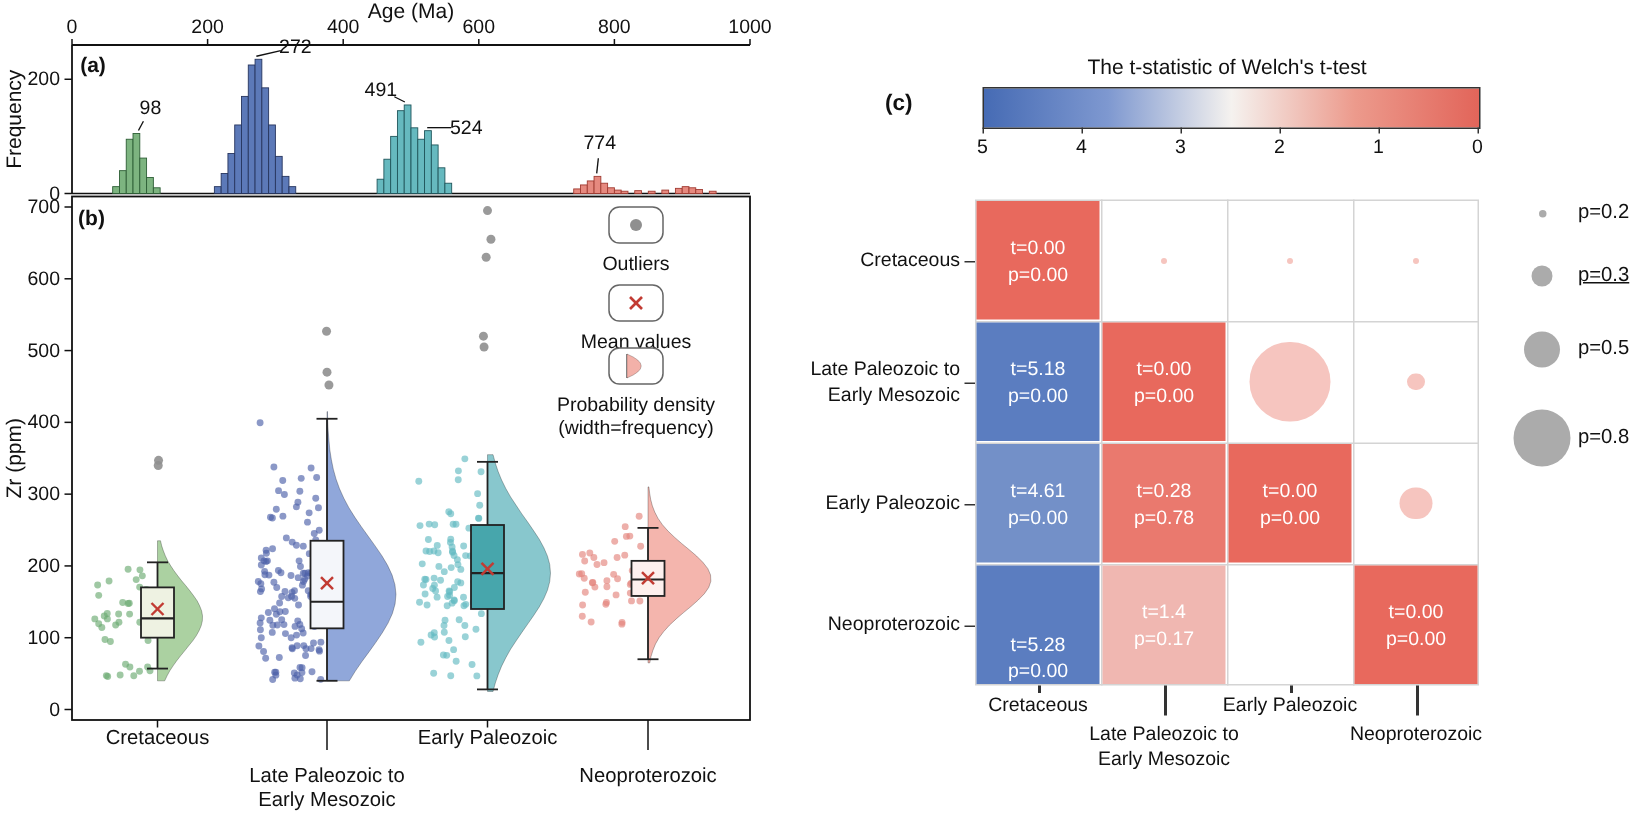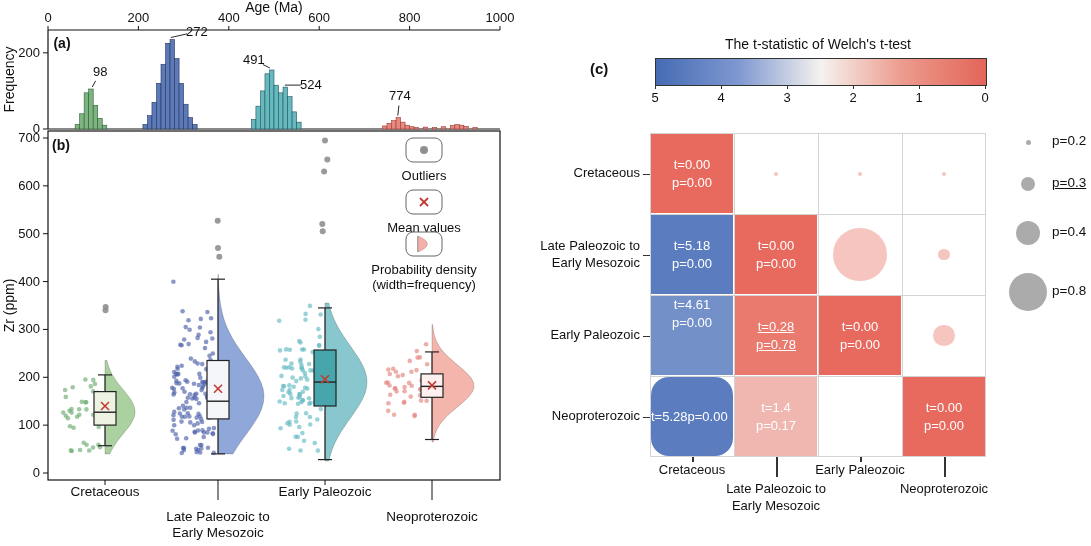--- a/index.html
+++ b/index.html
@@ -511,33 +511,33 @@
         <div>p=0.00</div>
       </div>
       <div style="left: 111px; top: 215px; width: 82px; height: 79px; background: rgb(91, 125, 192); display: flex; flex-direction: column; align-items: center; justify-content: center; color: rgb(255, 255, 255); font-size: 13px; line-height: 1.35;">
         <div>t=5.18</div>
         <div>p=0.00</div>
       </div>
       <div style="left: 195px; top: 215px; width: 82px; height: 79px; background: rgb(232, 105, 93); display: flex; flex-direction: column; align-items: center; justify-content: center; color: rgb(255, 255, 255); font-size: 13px; line-height: 1.35;">
         <div>t=0.00</div>
         <div>p=0.00</div>
       </div>
-      <div style="left: 111px; top: 296px; width: 82px; height: 79px; background: rgb(115, 144, 200); display: flex; flex-direction: column; align-items: center; justify-content: flex-start; color: rgb(255, 255, 255); font-size: 13px; line-height: 1.35;">
+      <div style="left: 111px; top: 296px; width: 82px; height: 79px; background: rgb(115, 144, 200); display: flex; flex-direction: column; align-items: center; justify-content: center; color: rgb(255, 255, 255); font-size: 13px; line-height: 1.35;">
         <div>t=4.61</div>
         <div>p=0.00</div>
       </div>
-      <div style="left: 195px; top: 296px; width: 82px; height: 79px; background: rgb(234, 121, 110); display: flex; flex-direction: column; align-items: center; justify-content: center; color: rgb(255, 255, 255); font-size: 13px; line-height: 1.35; text-decoration: underline;">
+      <div style="left: 195px; top: 296px; width: 82px; height: 79px; background: rgb(234, 121, 110); display: flex; flex-direction: column; align-items: center; justify-content: center; color: rgb(255, 255, 255); font-size: 13px; line-height: 1.35;">
         <div>t=0.28</div>
         <div>p=0.78</div>
       </div>
       <div style="left: 279px; top: 296px; width: 82px; height: 79px; background: rgb(232, 105, 93); display: flex; flex-direction: column; align-items: center; justify-content: center; color: rgb(255, 255, 255); font-size: 13px; line-height: 1.35;">
         <div>t=0.00</div>
         <div>p=0.00</div>
       </div>
-      <div style="left: 111px; top: 377px; width: 82px; height: 79px; background: rgb(91, 125, 192); display: flex; flex-direction: row; align-items: center; justify-content: flex-start; color: rgb(255, 255, 255); font-size: 13px; line-height: 1.35; border-radius: 18px;">
+      <div style="left: 111px; top: 377px; width: 82px; height: 79px; background: rgb(91, 125, 192); display: flex; flex-direction: column; align-items: center; justify-content: flex-end; color: rgb(255, 255, 255); font-size: 13px; line-height: 1.35;">
         <div>t=5.28</div>
         <div>p=0.00</div>
       </div>
       <div style="left: 195px; top: 377px; width: 82px; height: 79px; background: rgb(240, 183, 177); display: flex; flex-direction: column; align-items: center; justify-content: center; color: rgb(255, 255, 255); font-size: 13px; line-height: 1.35;">
         <div>t=1.4</div>
         <div>p=0.17</div>
       </div>
       <div style="left: 363px; top: 377px; width: 82px; height: 79px; background: rgb(232, 105, 93); display: flex; flex-direction: column; align-items: center; justify-content: center; color: rgb(255, 255, 255); font-size: 13px; line-height: 1.35;">
         <div>t=0.00</div>
         <div>p=0.00</div>
@@ -580,17 +580,17 @@
       </div>
       <div style="left: 404px; top: 457px; width: 1.5px; height: 20px; background: rgb(51, 51, 51);"></div>
       <div style="left: 324px; top: 481px; width: 160px; text-align: center; font-size: 13px; line-height: 1.3;">
         <div>Neoproterozoic</div>
       </div>
       <div style="left: 485.5px; top: 139.5px; width: 5px; height: 5px; border-radius: 50%; background: rgb(171, 171, 171);"></div>
       <div style="left: 512px; top: 133px; font-size: 13.5px;">p=0.2</div>
       <div style="left: 480.8px; top: 176.8px; width: 14.4px; height: 14.4px; border-radius: 50%; background: rgb(171, 171, 171);"></div>
       <div style="left: 512px; top: 175px; font-size: 13.5px; text-decoration: underline;">p=0.3</div>
       <div style="left: 476px; top: 221px; width: 24px; height: 24px; border-radius: 50%; background: rgb(171, 171, 171);"></div>
-      <div style="left: 512px; top: 224px; font-size: 13.5px;">p=0.4</div>
+      <div style="left: 512px; top: 224px; font-size: 13.5px;">p=0.5</div>
       <div style="left: 468.8px; top: 272.8px; width: 38.4px; height: 38.4px; border-radius: 50%; background: rgb(171, 171, 171);"></div>
       <div style="left: 512px; top: 283px; font-size: 13.5px;">p=0.8</div>
     </div>
 </div>
 
 </body></html>

